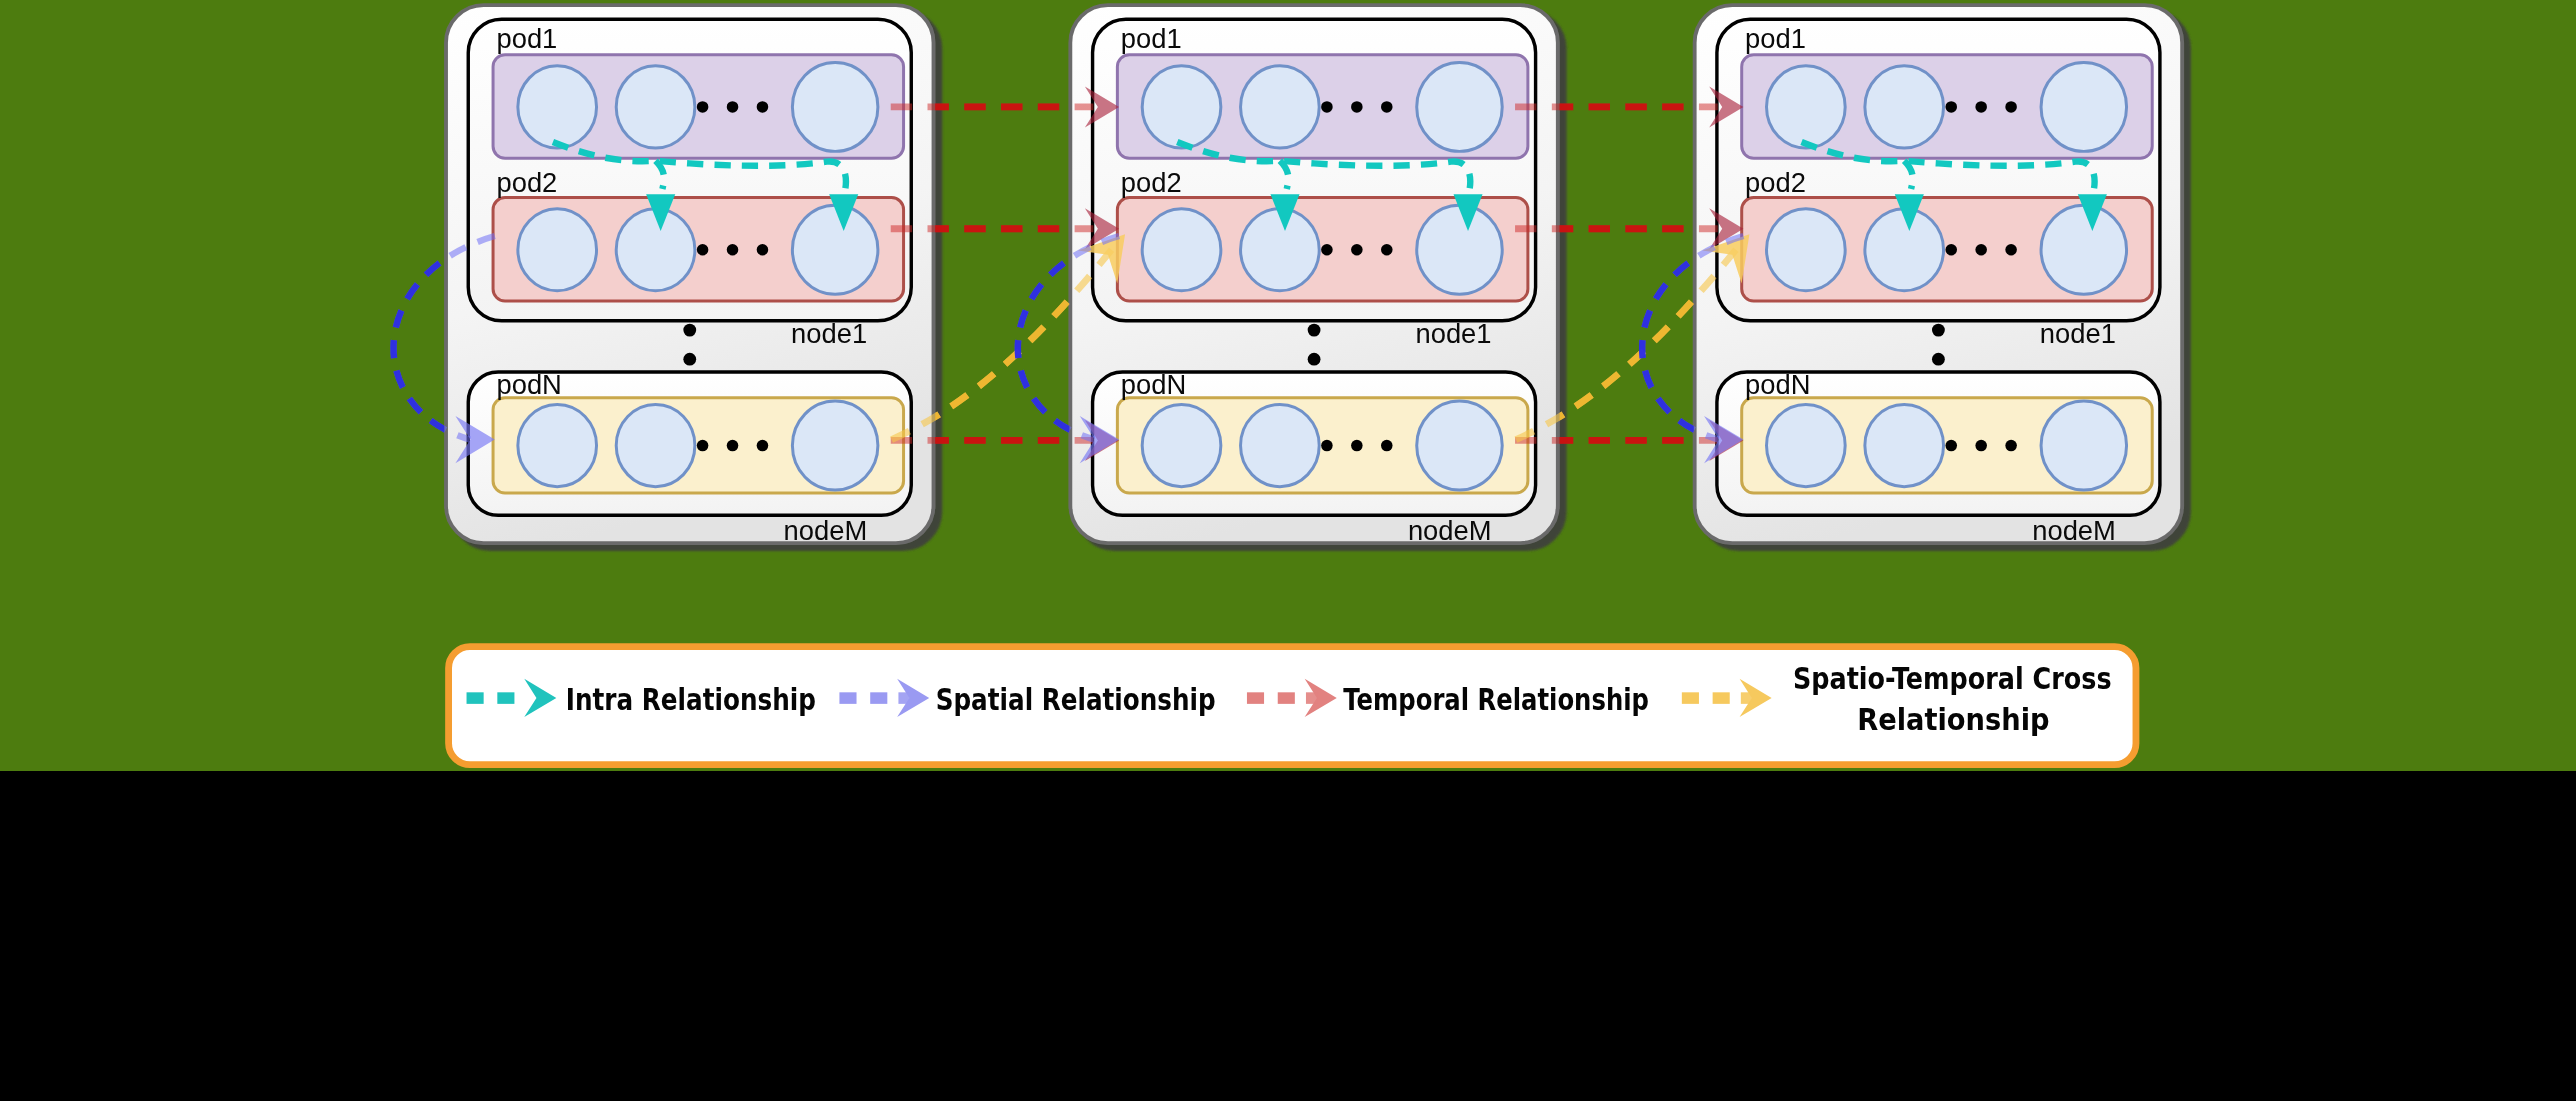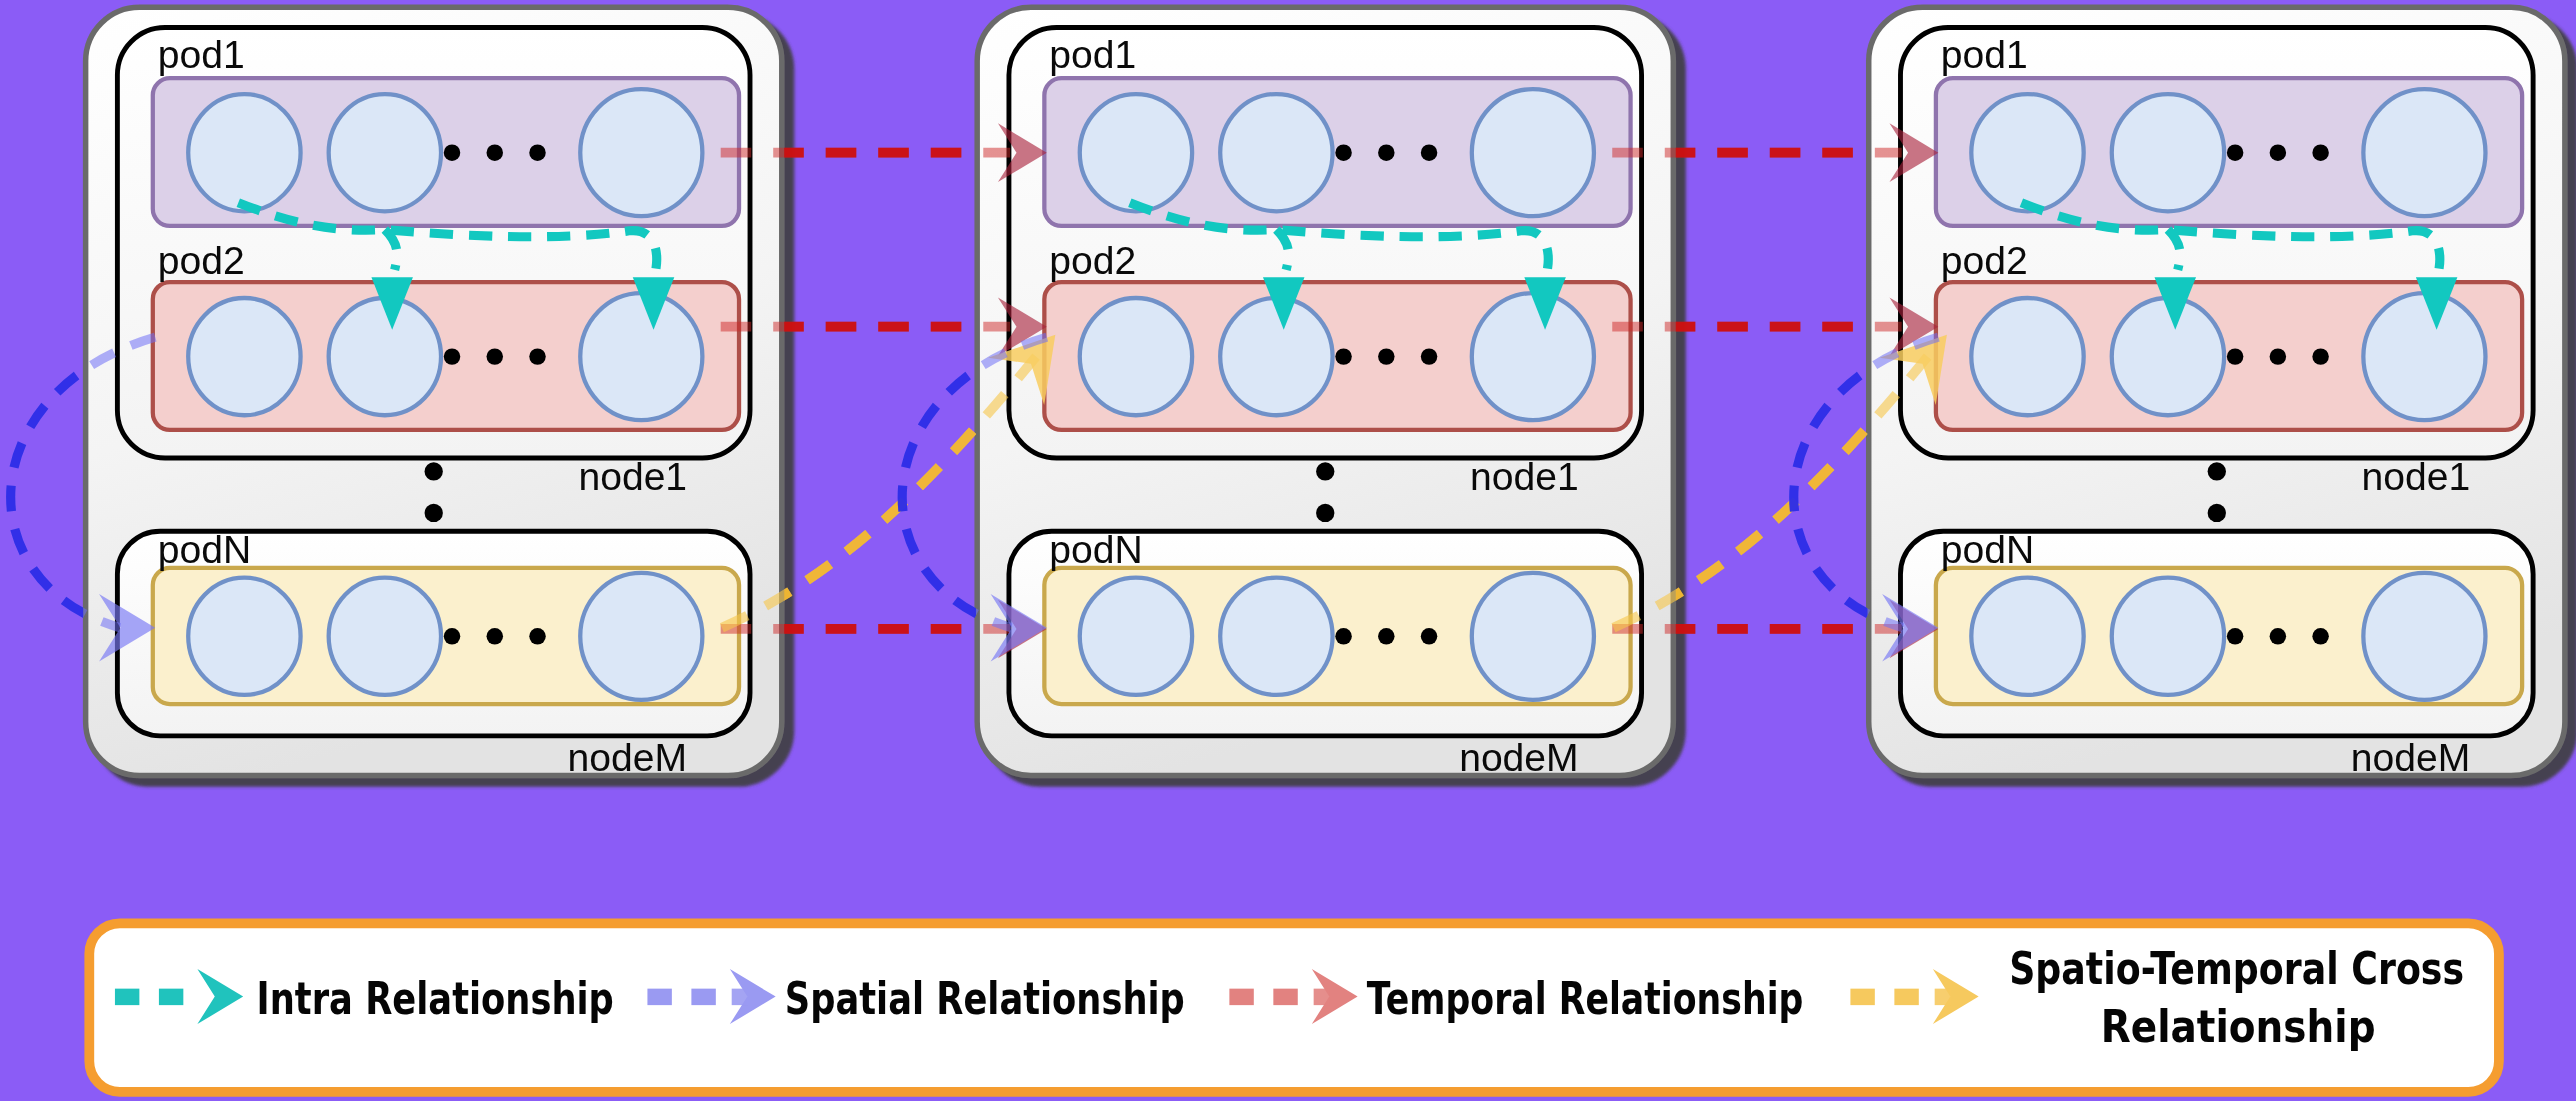--- a/index.html
+++ b/index.html
@@ -1,16 +1,16 @@
 <!DOCTYPE html>
 <html style="font-size:9.8px"><head>
 <meta charset="utf-8">
 <style>
   html,body{margin:0;padding:0;background:#000;}
-  .stage{position:relative;width:2576px;height:1101px;background:#8b5cf6;overflow:hidden;}
+  .stage{position:relative;width:2576px;height:771px;background:#4d7c0f;overflow:hidden;}
   svg{display:block;width:100%;height:100%;}
   .pod-label,.node-label{font-family:"Liberation Sans",sans-serif;font-size:64px;fill:#0a0a0a;}
   .legend-text{font-family:"DejaVu Sans",sans-serif;font-weight:bold;font-size:72px;fill:#050505;}
   .legend-text2{font-family:"DejaVu Sans",sans-serif;font-weight:bold;font-size:72px;fill:#050505;}
 </style>
 </head>
 <body>
 
 <div class="stage">
   <svg id="diagram" viewBox="0 0 4218 1803">

